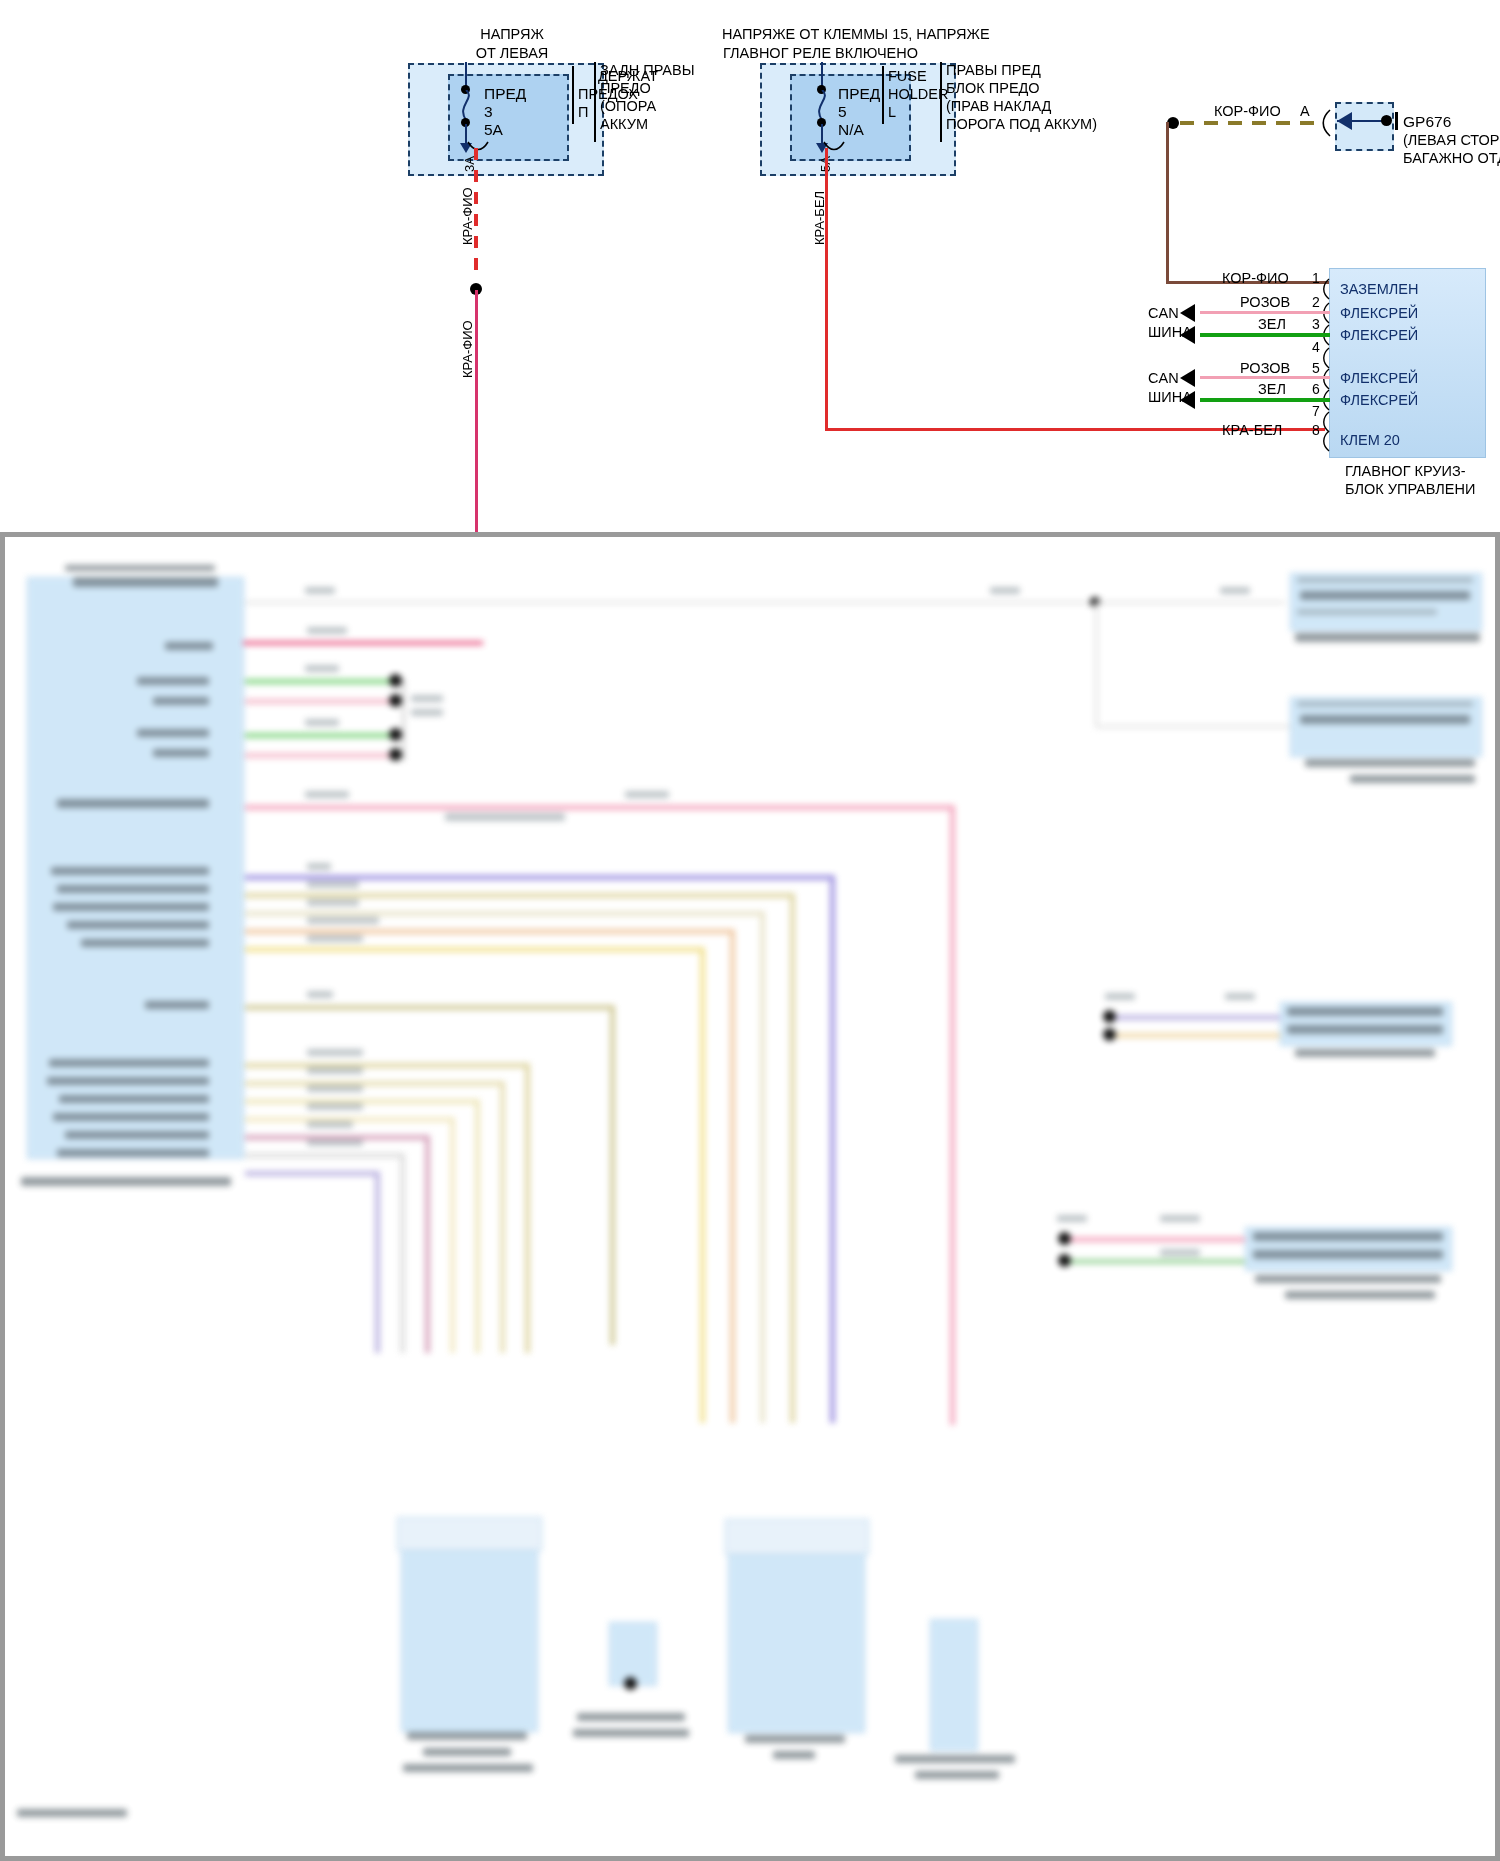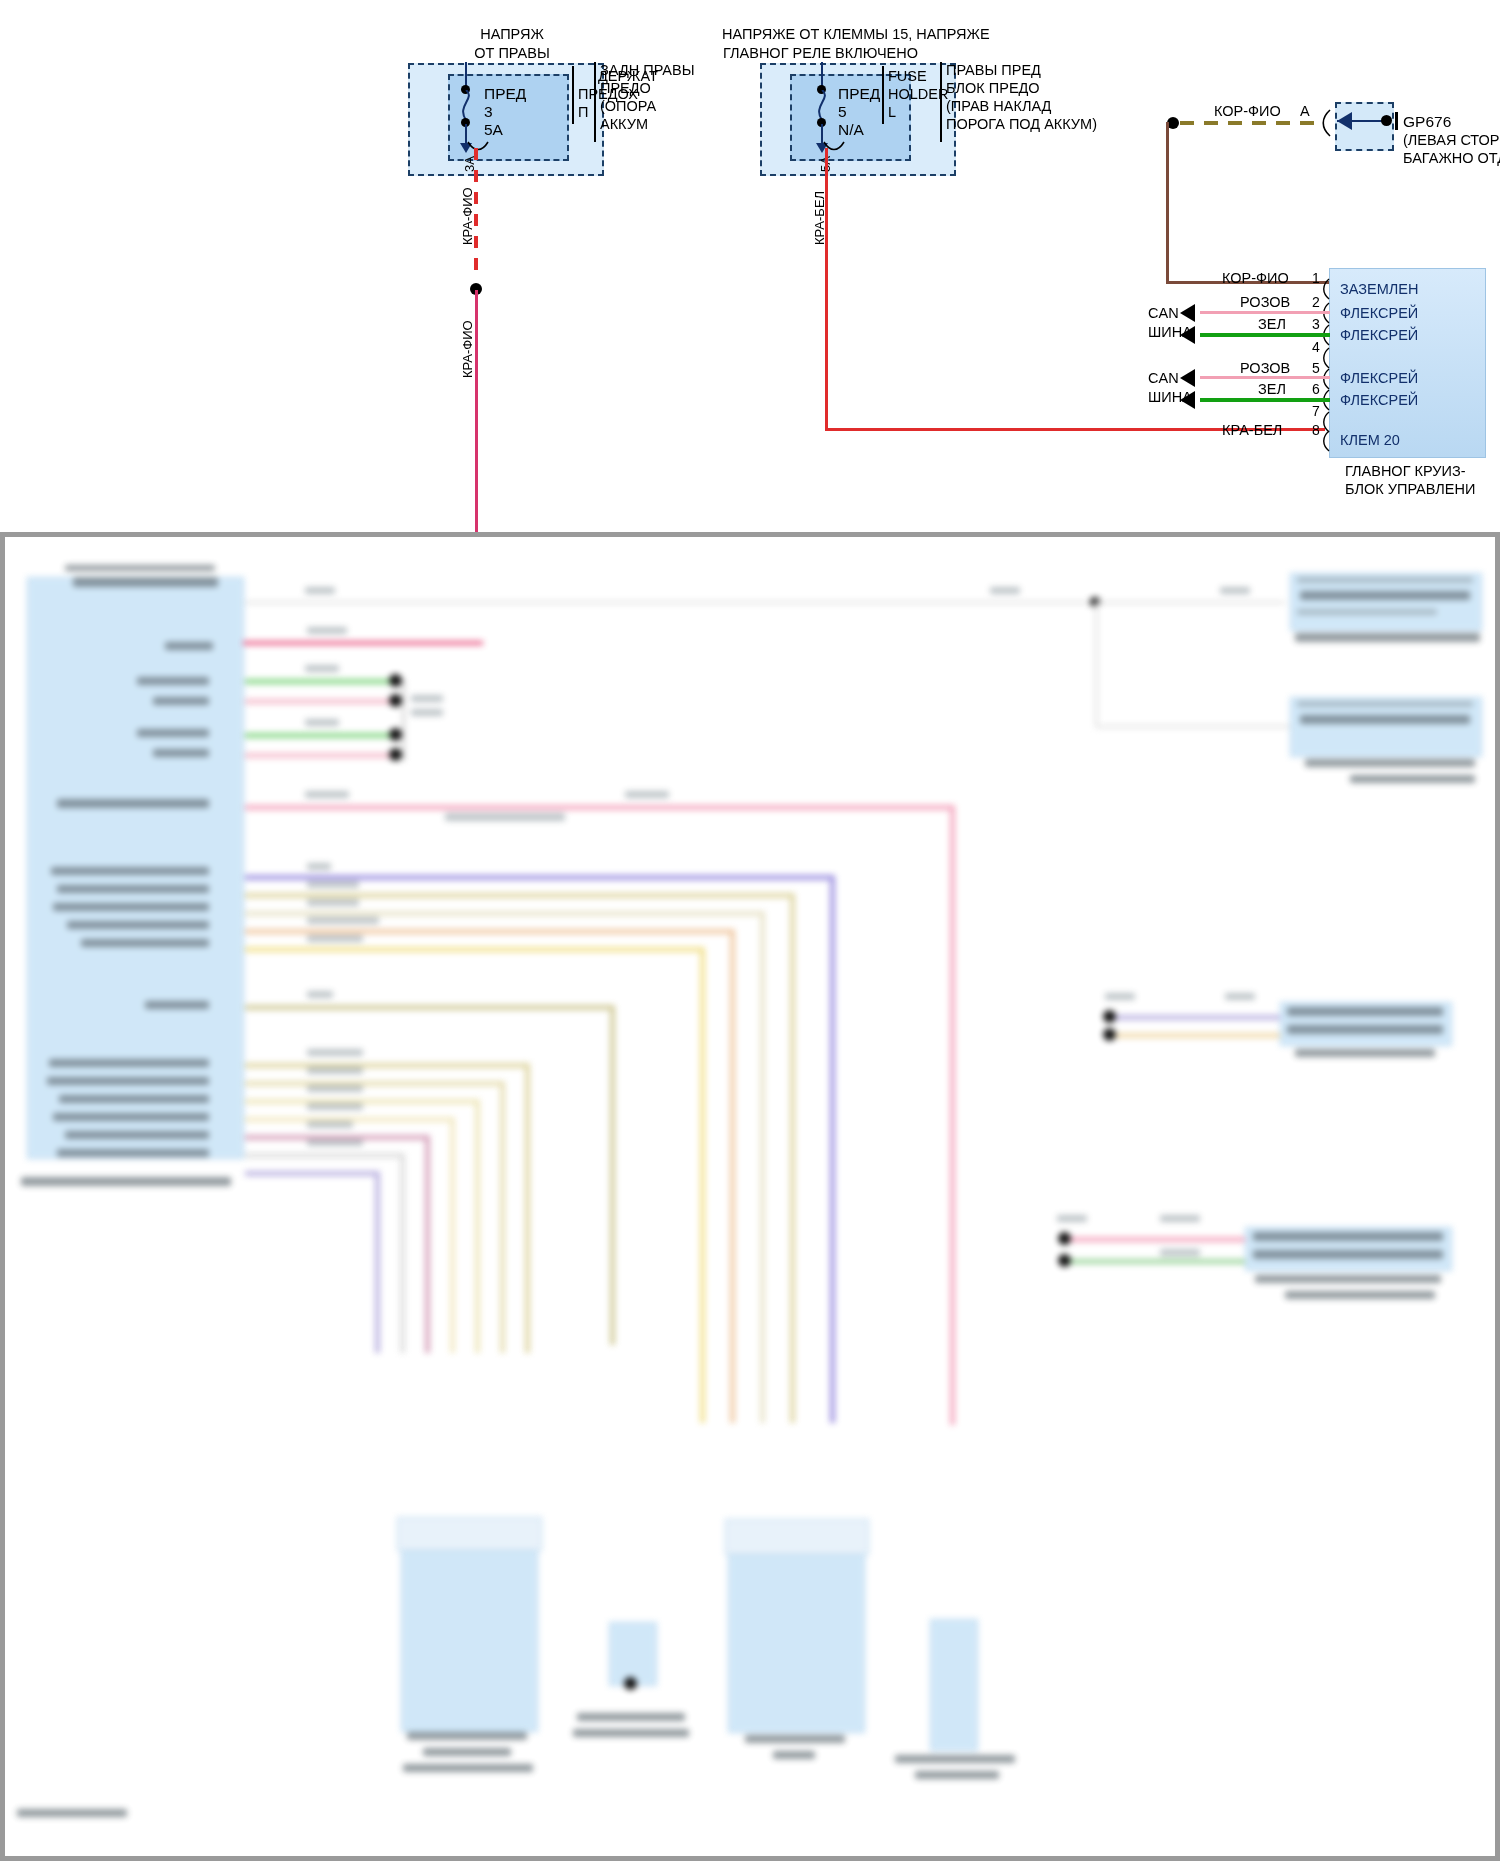--- a/index.html
+++ b/index.html
@@ -36,21 +36,21 @@
   .vw{position:absolute;width:3px;}
 </style>
 </head>
 <body>
 
 <div id="page">
 
   <div id="top-sheet-border"></div>
 
   <div class="txt t14" style="left:452px;top:26px;text-align:center;width:120px;">НАПРЯЖ</div>
-  <div class="txt t14" style="left:442px;top:45px;text-align:center;width:140px;">ОТ ПРАВЫ</div>
+  <div class="txt t14" style="left:442px;top:45px;text-align:center;width:140px;">ОТ ЛЕВАЯ</div>
 
   <div class="dash light" style="left:408px;top:63px;width:192px;height:109px;"></div>
 
   <div class="dash" style="left:448px;top:74px;width:117px;height:83px;background:rgba(166,206,239,.85);"></div>
 
   <div class="wire" style="left:465px;top:62px;width:2px;height:27px;background:#12306b;"></div>
   <div class="dot" style="left:461px;top:85px;width:9px;height:9px;"></div>
   <svg class="abs" style="left:456px;top:90px;" width="22" height="32">
     <path d="M10 0 C 20 8, 0 16, 10 30" stroke="#12306b" stroke-width="2" fill="none"></path>
   </svg>

